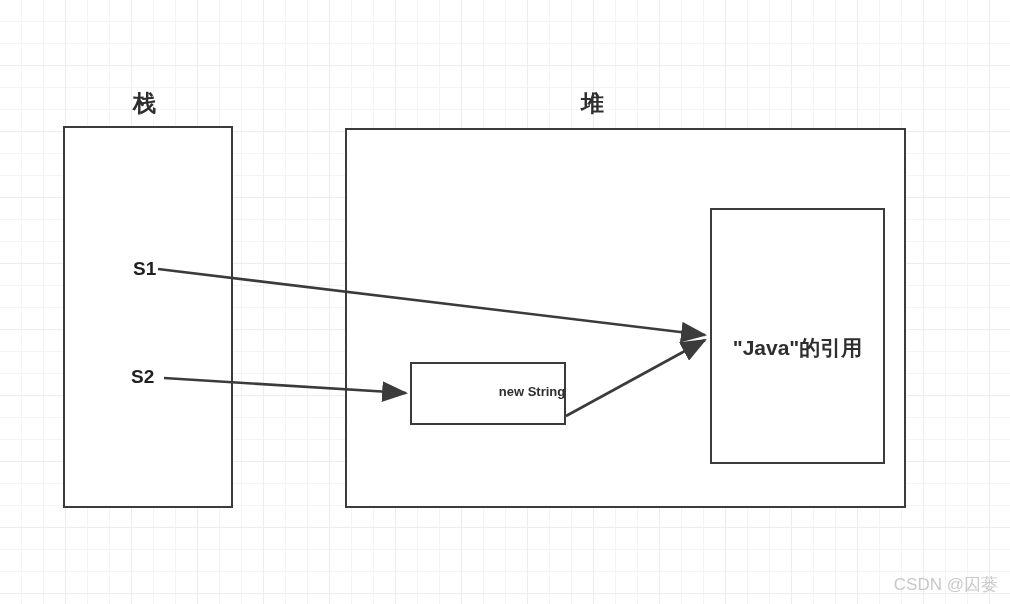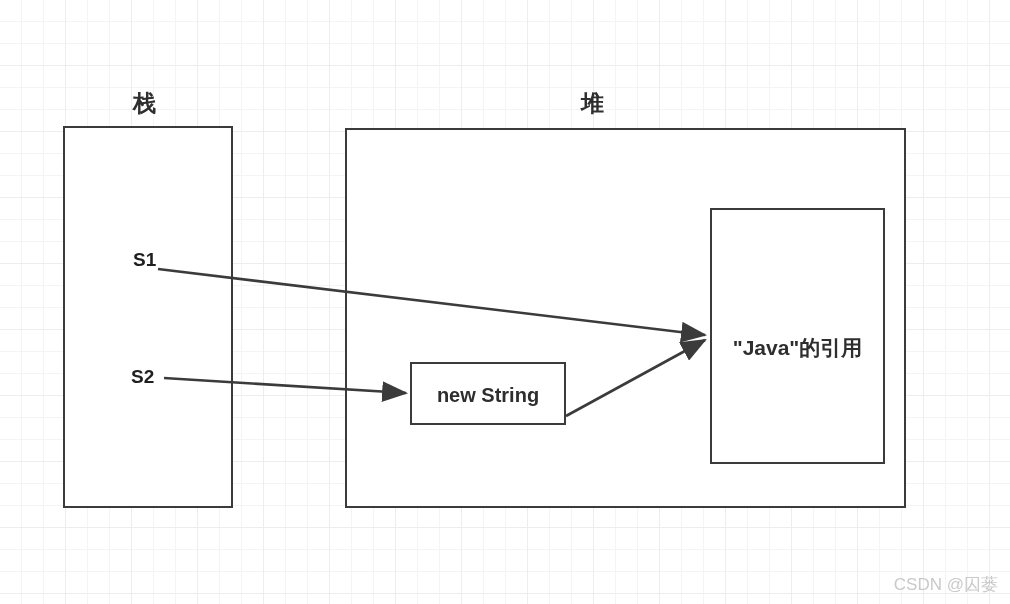--- a/index.html
+++ b/index.html
@@ -108,33 +108,34 @@
     white-space: nowrap;
   }
 
   .pool-value {
     top: 124px;
     font-size: 21px;
   }
 
   .newstring-value {
     top: 20px;
-    font-size: 20px;
+    font-size: 13px;
+    padding-left: 44px;
   }
 
   .var-label {
     position: absolute;
     color: #1f1f1f;
     font-weight: bold;
     font-size: 19px;
     line-height: 1;
     white-space: nowrap;
   }
 
-  .var-s1 { left: 133px; top: 250px; }
+  .var-s1 { left: 133px; top: 259px; }
   .var-s2 { left: 131px; top: 367px; }
 
   .watermark {
     position: absolute;
     right: 12px;
     bottom: 8px;
     font-size: 17px;
     color: #c9c9c9;
     white-space: nowrap;
   }

